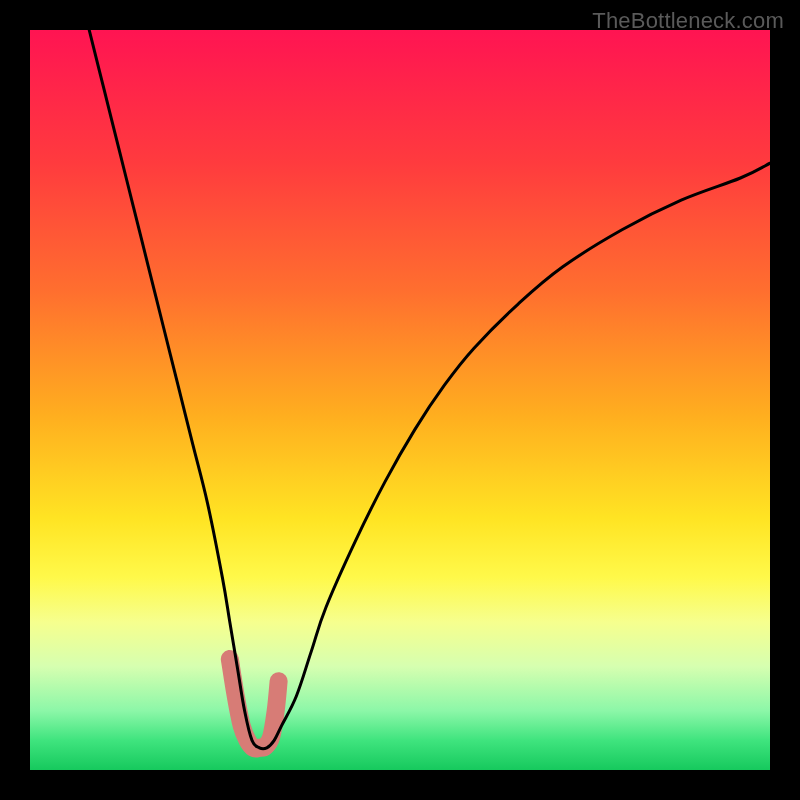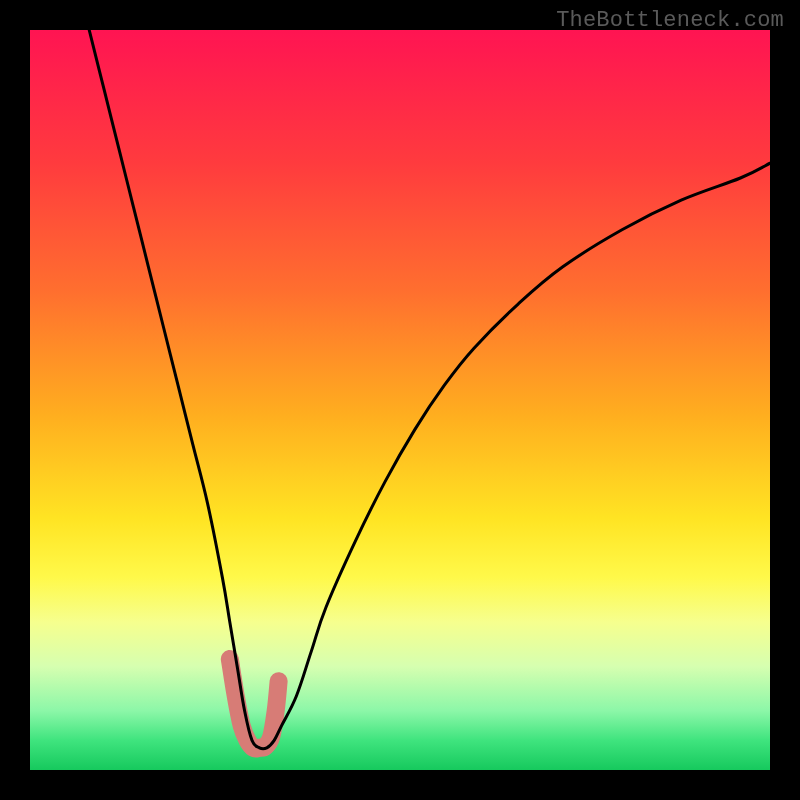--- a/index.html
+++ b/index.html
@@ -31,21 +31,20 @@
     width: 100%; height: 100%;
   }
   .watermark {
     position: absolute;
     top: 8px;
     right: 16px;
     color: #5a5a5a;
     font-size: 22px;
     letter-spacing: 0.2px;
     user-select: none;
-    font-family: Liberation Mono, monospace;
   }
   svg.curve {
     position: absolute;
     left: 0; top: 0;
     width: 100%; height: 100%;
   }
 </style>
 </head>
 <body>
 

